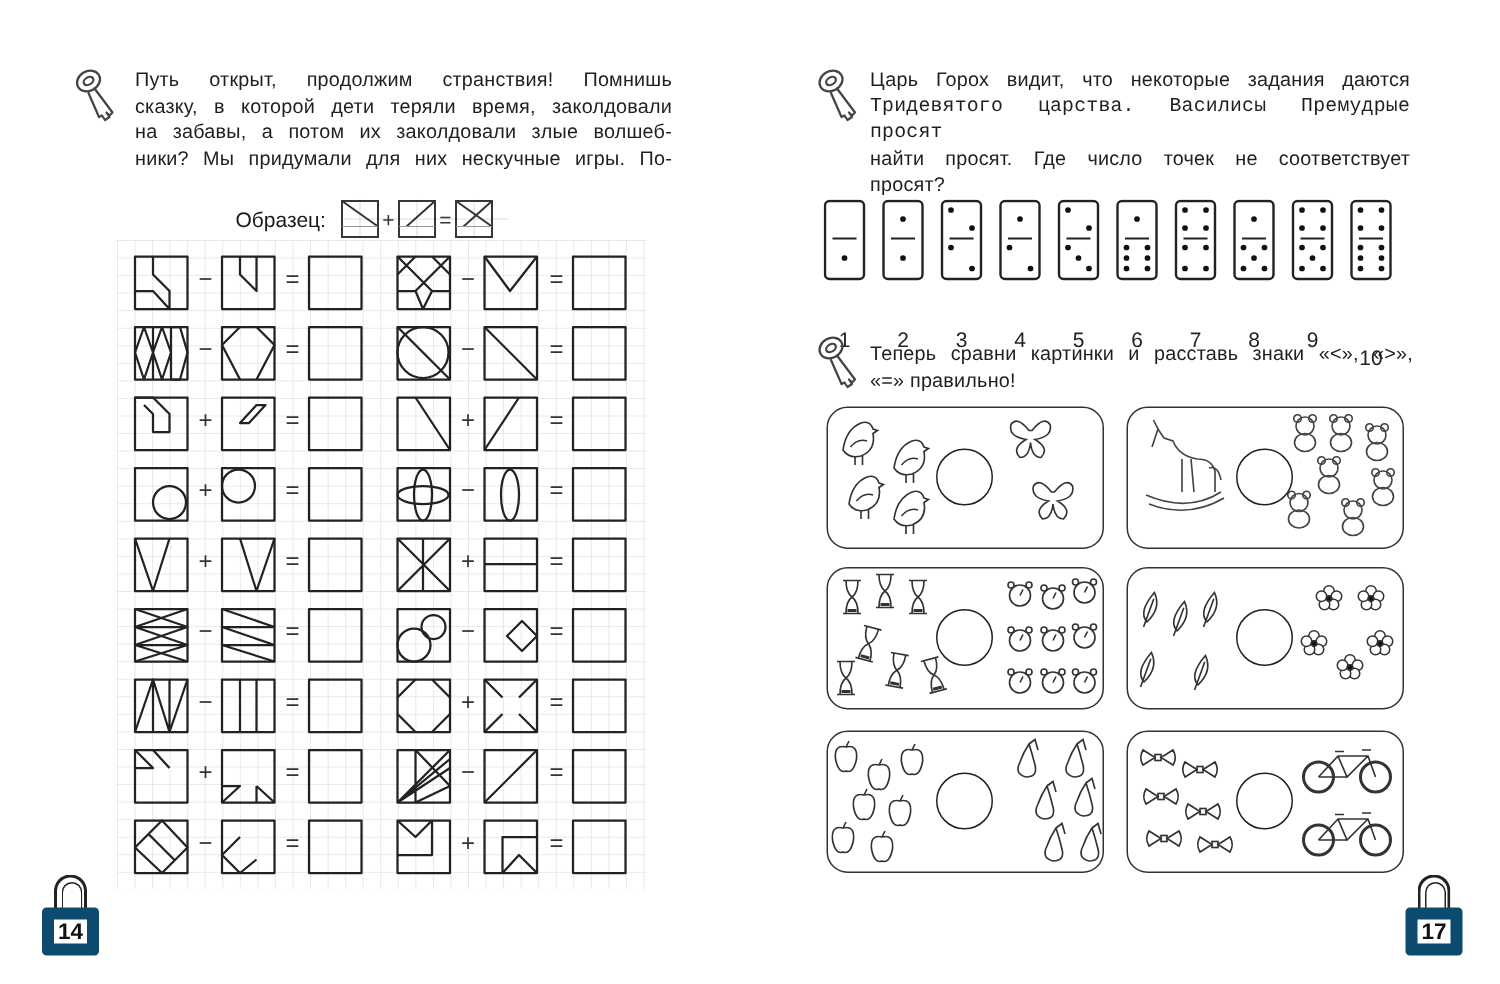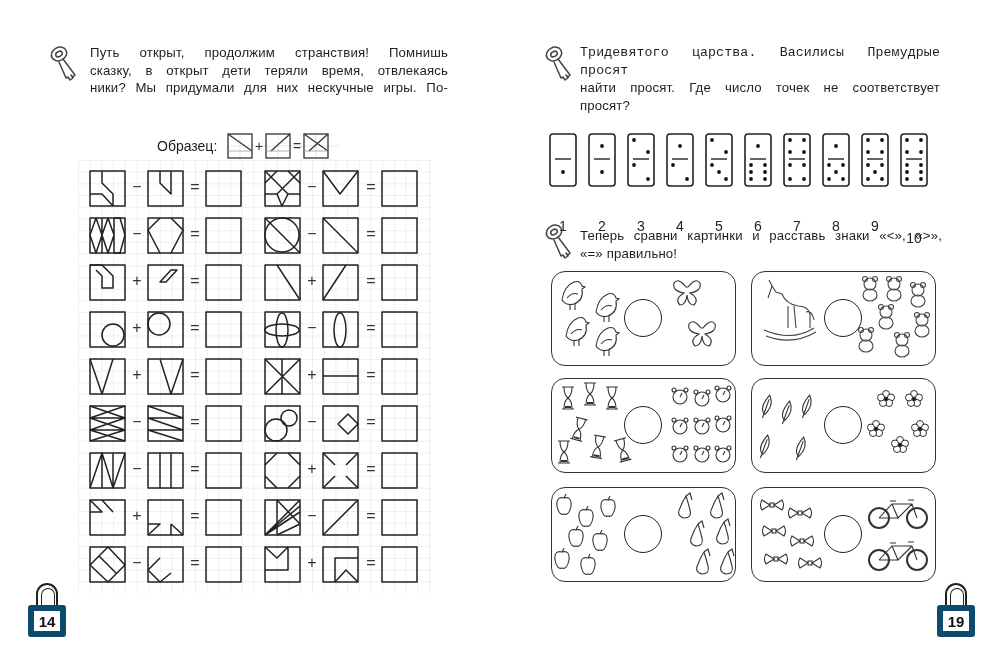--- a/index.html
+++ b/index.html
@@ -24,37 +24,38 @@
   .domino-labels { position: absolute; left: 549px; top: 218px; width: 390px; height: 18px; }
   .domino-label { position: absolute; width: 30px; text-align: center; font-size: 14px; color: #222; }
 
   .panel { position: absolute; width: 185px; height: 95px; border: 1.6px solid #333; border-radius: 14px; background: #fff; }
   .panel svg { position: absolute; left: 0; top: 0; }
   .compare-circle { position: absolute; width: 38px; height: 38px; border: 1.6px solid #222; border-radius: 50%; background: #fff; cursor: pointer; }
 
   .lock { position: absolute; width: 40px; height: 56px; }
   .lock .shackle { position: absolute; left: 8px; top: 0; width: 22px; height: 26px; border: 2.2px solid #222; border-bottom: none; border-radius: 12px 12px 0 0; }
   .lock .shackle::after { content: ""; position: absolute; left: 3px; top: 3px; width: 12px; height: 20px; border: 1.4px solid #222; border-bottom: none; border-radius: 7px 7px 0 0; }
-  .lock .body { position: absolute; left: 0; top: 22px; width: 38px; height: 32px; border: 6px solid #0c4a6e; border-radius: 3px; background: #fff; display: flex; align-items: center; justify-content: center; font-weight: bold; font-size: 15px; color: #111; }
+  .lock .body { position: absolute; left: 0; top: 22px; width: 38px; height: 32px; border: 8px solid #0c4a6e; border-radius: 3px; background: #fff; display: flex; align-items: center; justify-content: center; font-weight: bold; font-size: 15px; color: #111; }
 </style>
 </head>
 <body>
 
 <div class="page page-left">
   <svg class="key-icon" style="left:48px;top:44px;" viewBox="0 0 34 40">
     <g fill="none" stroke="#444" stroke-width="1.5" stroke-linecap="round" stroke-linejoin="round">
       <ellipse cx="11" cy="10" rx="8" ry="6.5" transform="rotate(-30 11 10)"></ellipse>
       <ellipse cx="11" cy="10" rx="3.5" ry="2.4" transform="rotate(-30 11 10)"></ellipse>
       <path d="M15 15 L27 31 L25 33 L23 31 L25 34 L22 36 L20 33 L18 34 L11 18"></path>
     </g>
   </svg>
 
   <div class="para" style="left:90px;top:44px;width:358px;">
     <div style="text-align-last:justify;">Путь открыт, продолжим странствия! Помнишь</div>
-    <div style="text-align-last:justify;">сказку, в открыт дети теряли время, отвлекаясь</div>
+    <div style="text-align-last:justify;">сказку, в которой дети теряли время, заколдовали</div>
+    <div style="text-align-last:justify;">на забавы, а потом их заколдовали злые волшеб-</div>
     <div style="text-align-last:justify;">ники? Мы придумали для них нескучные игры. По-</div>
   </div>
 
   <div class="sample">
     <span class="sample-label">Образец:</span>
     <svg width="112" height="26" viewBox="0 0 112 26">
       <g stroke="#ddd" stroke-width="0.7">
         <line x1="0" y1="13" x2="112" y2="13"></line>
         <line x1="13" y1="0" x2="13" y2="26"></line>
           <line x1="51" y1="0" x2="51" y2="26"></line>
@@ -271,20 +272,21 @@
 
 <div class="page page-right">
   <svg class="key-icon" style="left:43px;top:44px;" viewBox="0 0 34 40">
     <g fill="none" stroke="#444" stroke-width="1.5" stroke-linecap="round" stroke-linejoin="round">
       <ellipse cx="11" cy="10" rx="8" ry="6.5" transform="rotate(-30 11 10)"></ellipse>
       <ellipse cx="11" cy="10" rx="3.5" ry="2.4" transform="rotate(-30 11 10)"></ellipse>
       <path d="M15 15 L27 31 L25 33 L23 31 L25 34 L22 36 L20 33 L18 34 L11 18"></path>
     </g>
   </svg>
   <div class="para" style="left:80px;top:44px;width:360px;">
+    <div style="text-align-last:justify;">Царь Горох видит, что некоторые задания даются</div>
     <div style="text-align-last:justify;font-family:Liberation Mono, monospace;">Тридевятого царства. Василисы Премудрые просят</div>
     <div style="text-align-last:justify;">найти просят. Где число точек не соответствует</div>
     <div>просят?</div>
   </div>
 </div>
 
 <svg class="dominoes" width="390" height="60" viewBox="0 0 390 60">
   <g fill="none" stroke="#222" stroke-width="1.6">
     <rect x="1" y="1" width="26" height="52" rx="3"></rect>
     <rect x="40" y="1" width="26" height="52" rx="3"></rect>
@@ -734,14 +736,14 @@
           <circle cx="49" cy="20" r="10" stroke-width="2"></circle>
           <path d="M11 20 L24 6 H44 L49 20 M24 6 L30 20 L44 6 M30 20 H11 M40 2 H46 M22 3 H28"></path>
         </g>
     </g>
   </svg>
   <div class="compare-circle" style="left:72px;top:27px;"></div>
 </div>
 
 <div class="lock" style="left:937px;top:583px;">
   <div class="shackle"></div>
-  <div class="body">19</div>
+  <div class="body">17</div>
 </div>
 
 </body></html>

